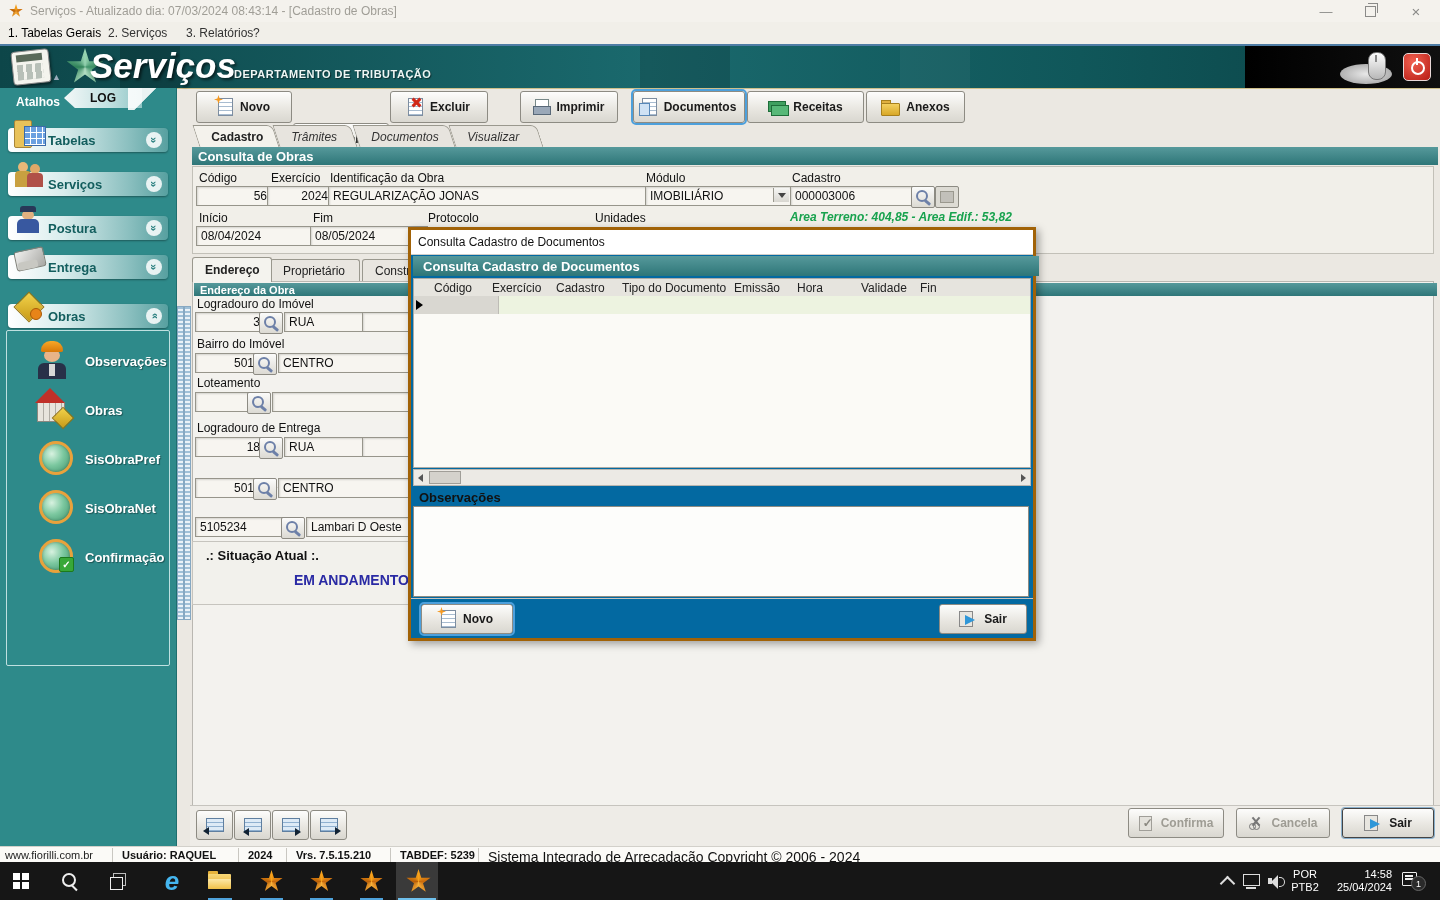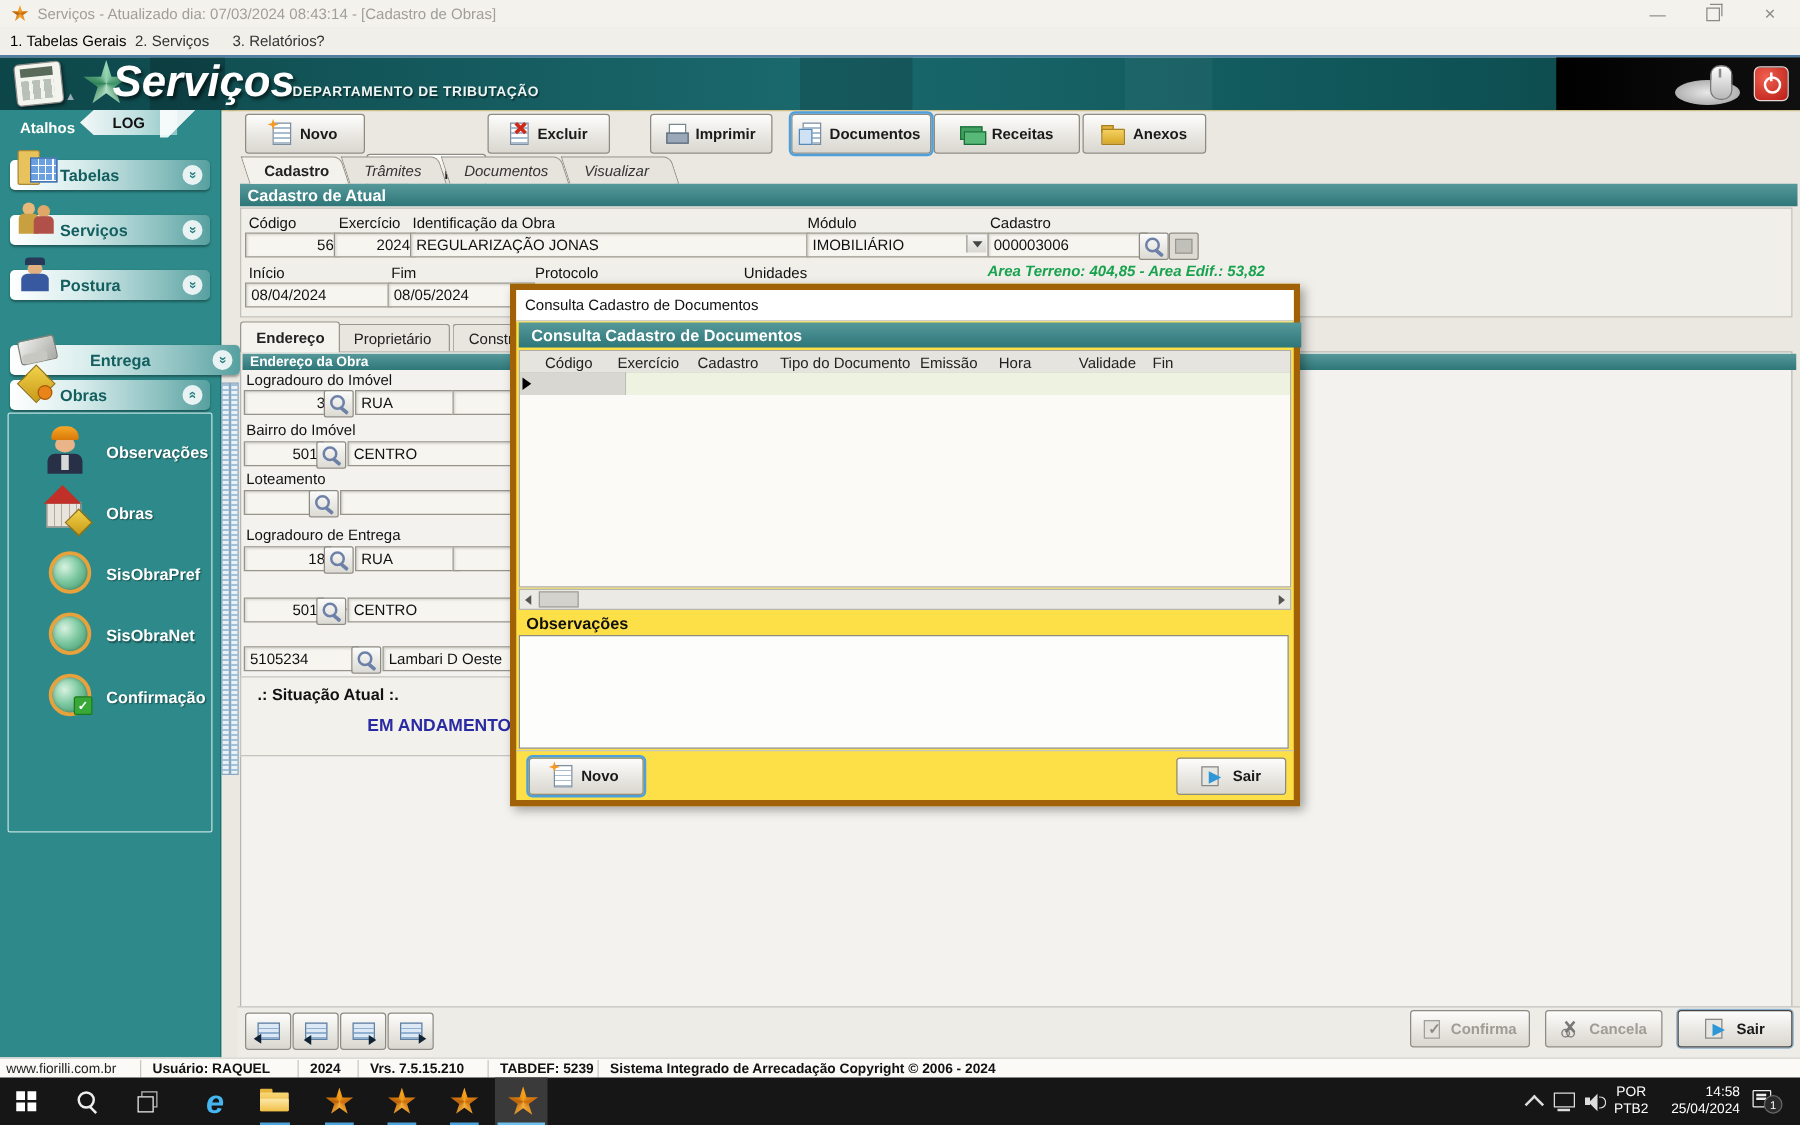--- a/index.html
+++ b/index.html
@@ -145,21 +145,21 @@
         <div class="abs" style="left:10px;top:6px;width:12px;height:10px;border-radius:50%;background:#e0b080;"></div>
         <div class="abs" style="left:8px;top:2px;width:16px;height:6px;background:#283858;border-radius:3px 3px 0 0;"></div>
         <div class="abs" style="left:5px;top:15px;width:22px;height:14px;background:#3858a0;border-radius:5px 5px 0 0;"></div>
       </div>
       <span class="t">Postura</span>
       <div class="chevcirc" style="position:absolute;right:6px;">
           <span style="transform:rotate(90deg);display:block;">»</span>
         </div>
     </div>
 
-    <div class="sideitem" style="top:188px;padding-left:24px;">
+    <div class="sideitem" style="top:167px;">
       <div class="abs" style="left:4px;top:-12px;width:40px;height:36px;">
         <div class="abs" style="left:3px;top:6px;width:28px;height:18px;background:linear-gradient(135deg,#f0f0ee,#a8a8a4);border:1px solid #808078;border-radius:3px;transform:rotate(-12deg);"></div>
         <div class="abs" style="left:6px;top:18px;width:20px;height:8px;background:#c8c8c2;border-radius:3px;transform:rotate(-12deg);"></div>
       </div>
       <span class="t">Entrega</span>
       <div class="chevcirc" style="position:absolute;right:6px;">
           <span style="transform:rotate(90deg);display:block;">»</span>
         </div>
     </div>
 
@@ -265,21 +265,21 @@
       <span>Trâmites</span>
     </div>
   <div class="tab it" style="left:356px;top:125px;width:66px;">
       <span>Documentos</span>
     </div>
   <div class="tab it" style="left:452px;top:125px;width:58px;">
       <span>Visualizar</span>
     </div>
 
   <div class="abs tealbar" style="left:192px;top:147px;width:1240px;height:18px;font-size:13px;padding-left:6px;">
-    <span>Cadastro de Atual</span>
+    <span>Consulta de Obras</span>
   </div>
 
   <div class="abs" style="left:192px;top:166px;width:1240px;height:86px;background:#f1efe9;border:1px solid #c2c0b8;"></div>
 
   <span class="abs lbl" style="left:199px;top:171px;">Código</span>
   <span class="abs lbl" style="left:271px;top:171px;">Exercício</span>
   <span class="abs lbl" style="left:330px;top:171px;">Identificação da Obra</span>
   <span class="abs lbl" style="left:646px;top:171px;">Módulo</span>
   <span class="abs lbl" style="left:792px;top:171px;">Cadastro</span>
 
@@ -402,21 +402,21 @@
     </div>
   <div class="abs field" style="left:306px;top:517px;width:102px;">
       <span>Lambari D Oeste</span>
     </div>
 
   <div class="abs" style="left:192px;top:541px;width:216px;height:62px;background:#f2f1ec;border:1px solid #c6c4be;">
     <span class="abs" style="left:13px;top:6px;font-size:13px;font-weight:bold;color:#111;">.: Situação Atual :.</span>
     <span class="abs" style="left:0;top:30px;width:100%;text-align:right;font-size:14px;font-weight:bold;color:#2a2aa4;">EM ANDAMENTO</span>
   </div>
 
-  <div class="abs" style="left:408px;top:227px;width:622px;height:408px;background:#fde047;border:5px solid #a16207;box-shadow:3px 3px 8px rgba(0,0,0,.35);z-index:10;">
+  <div class="abs" style="left:408px;top:227px;width:622px;height:408px;background:#0369a1;border:3px solid #a16207;box-shadow:3px 3px 8px rgba(0,0,0,.35);z-index:10;">
     <div class="abs" style="left:0;top:0;width:100%;height:24px;background:#fff;border-bottom:1px solid #d0cec8;">
       <span class="abs" style="left:7px;top:5px;font-size:12px;color:#111;">Consulta Cadastro de Documentos</span>
     </div>
     <div class="tealbar abs" style="left:2px;top:26px;width:616px;height:20px;font-size:13px;padding-left:10px;">
       <span>Consulta Cadastro de Documentos</span>
     </div>
 
     <div class="abs" style="left:2px;top:48px;width:616px;height:188px;background:#fbfaf6;border:1px solid #aeaca6;">
       <div class="abs" style="left:0;top:0;width:100%;height:17px;background:#e6e4de;border-bottom:1px solid #bebcb6;">
         <span class="gridlbl" style="left:20px;top:2px;">Código</span>
@@ -514,21 +514,21 @@
     <span class="abs" style="left:5px;top:2px;font-size:11px;color:#222;">www.fiorilli.com.br</span>
     <span class="sep abs" style="left:112px;top:1px;height:14px;"></span>
     <span class="abs" style="left:122px;top:2px;font-size:11px;font-weight:bold;color:#111;">Usuário: RAQUEL</span>
     <span class="sep abs" style="left:238px;top:1px;height:14px;"></span>
     <span class="abs" style="left:248px;top:2px;font-size:11px;font-weight:bold;color:#111;">2024</span>
     <span class="sep abs" style="left:286px;top:1px;height:14px;"></span>
     <span class="abs" style="left:296px;top:2px;font-size:11px;font-weight:bold;color:#111;">Vrs. 7.5.15.210</span>
     <span class="sep abs" style="left:390px;top:1px;height:14px;"></span>
     <span class="abs" style="left:400px;top:2px;font-size:11px;font-weight:bold;color:#111;">TABDEF: 5239</span>
     <span class="sep abs" style="left:478px;top:1px;height:14px;"></span>
-    <span class="abs" style="left:488px;top:2px;font-size:11px;font-weight:bold;color:#111;">Sistema Integrado de Arrecadação Copyright © 2006 - 2024</span>
+    <span class="abs" style="left:488px;top:2px;font-size:14px;font-weight:normal;color:#111;">Sistema Integrado de Arrecadação Copyright © 2006 - 2024</span>
   </div>
 
   <div class="abs" style="left:0;top:862px;width:1440px;height:38px;background:#161616;">
     <div class="abs" style="left:396px;top:0;width:42px;height:38px;background:#3a3a3a;"></div>
 
     <div class="abs" style="left:13px;top:11px;width:16px;height:16px;display:grid;grid-template-columns:7px 7px;grid-template-rows:7px 7px;gap:2px;">
       <span style="background:#fff;"></span>
         <span style="background:#fff;"></span>
         <span style="background:#fff;"></span>
         <span style="background:#fff;"></span>

